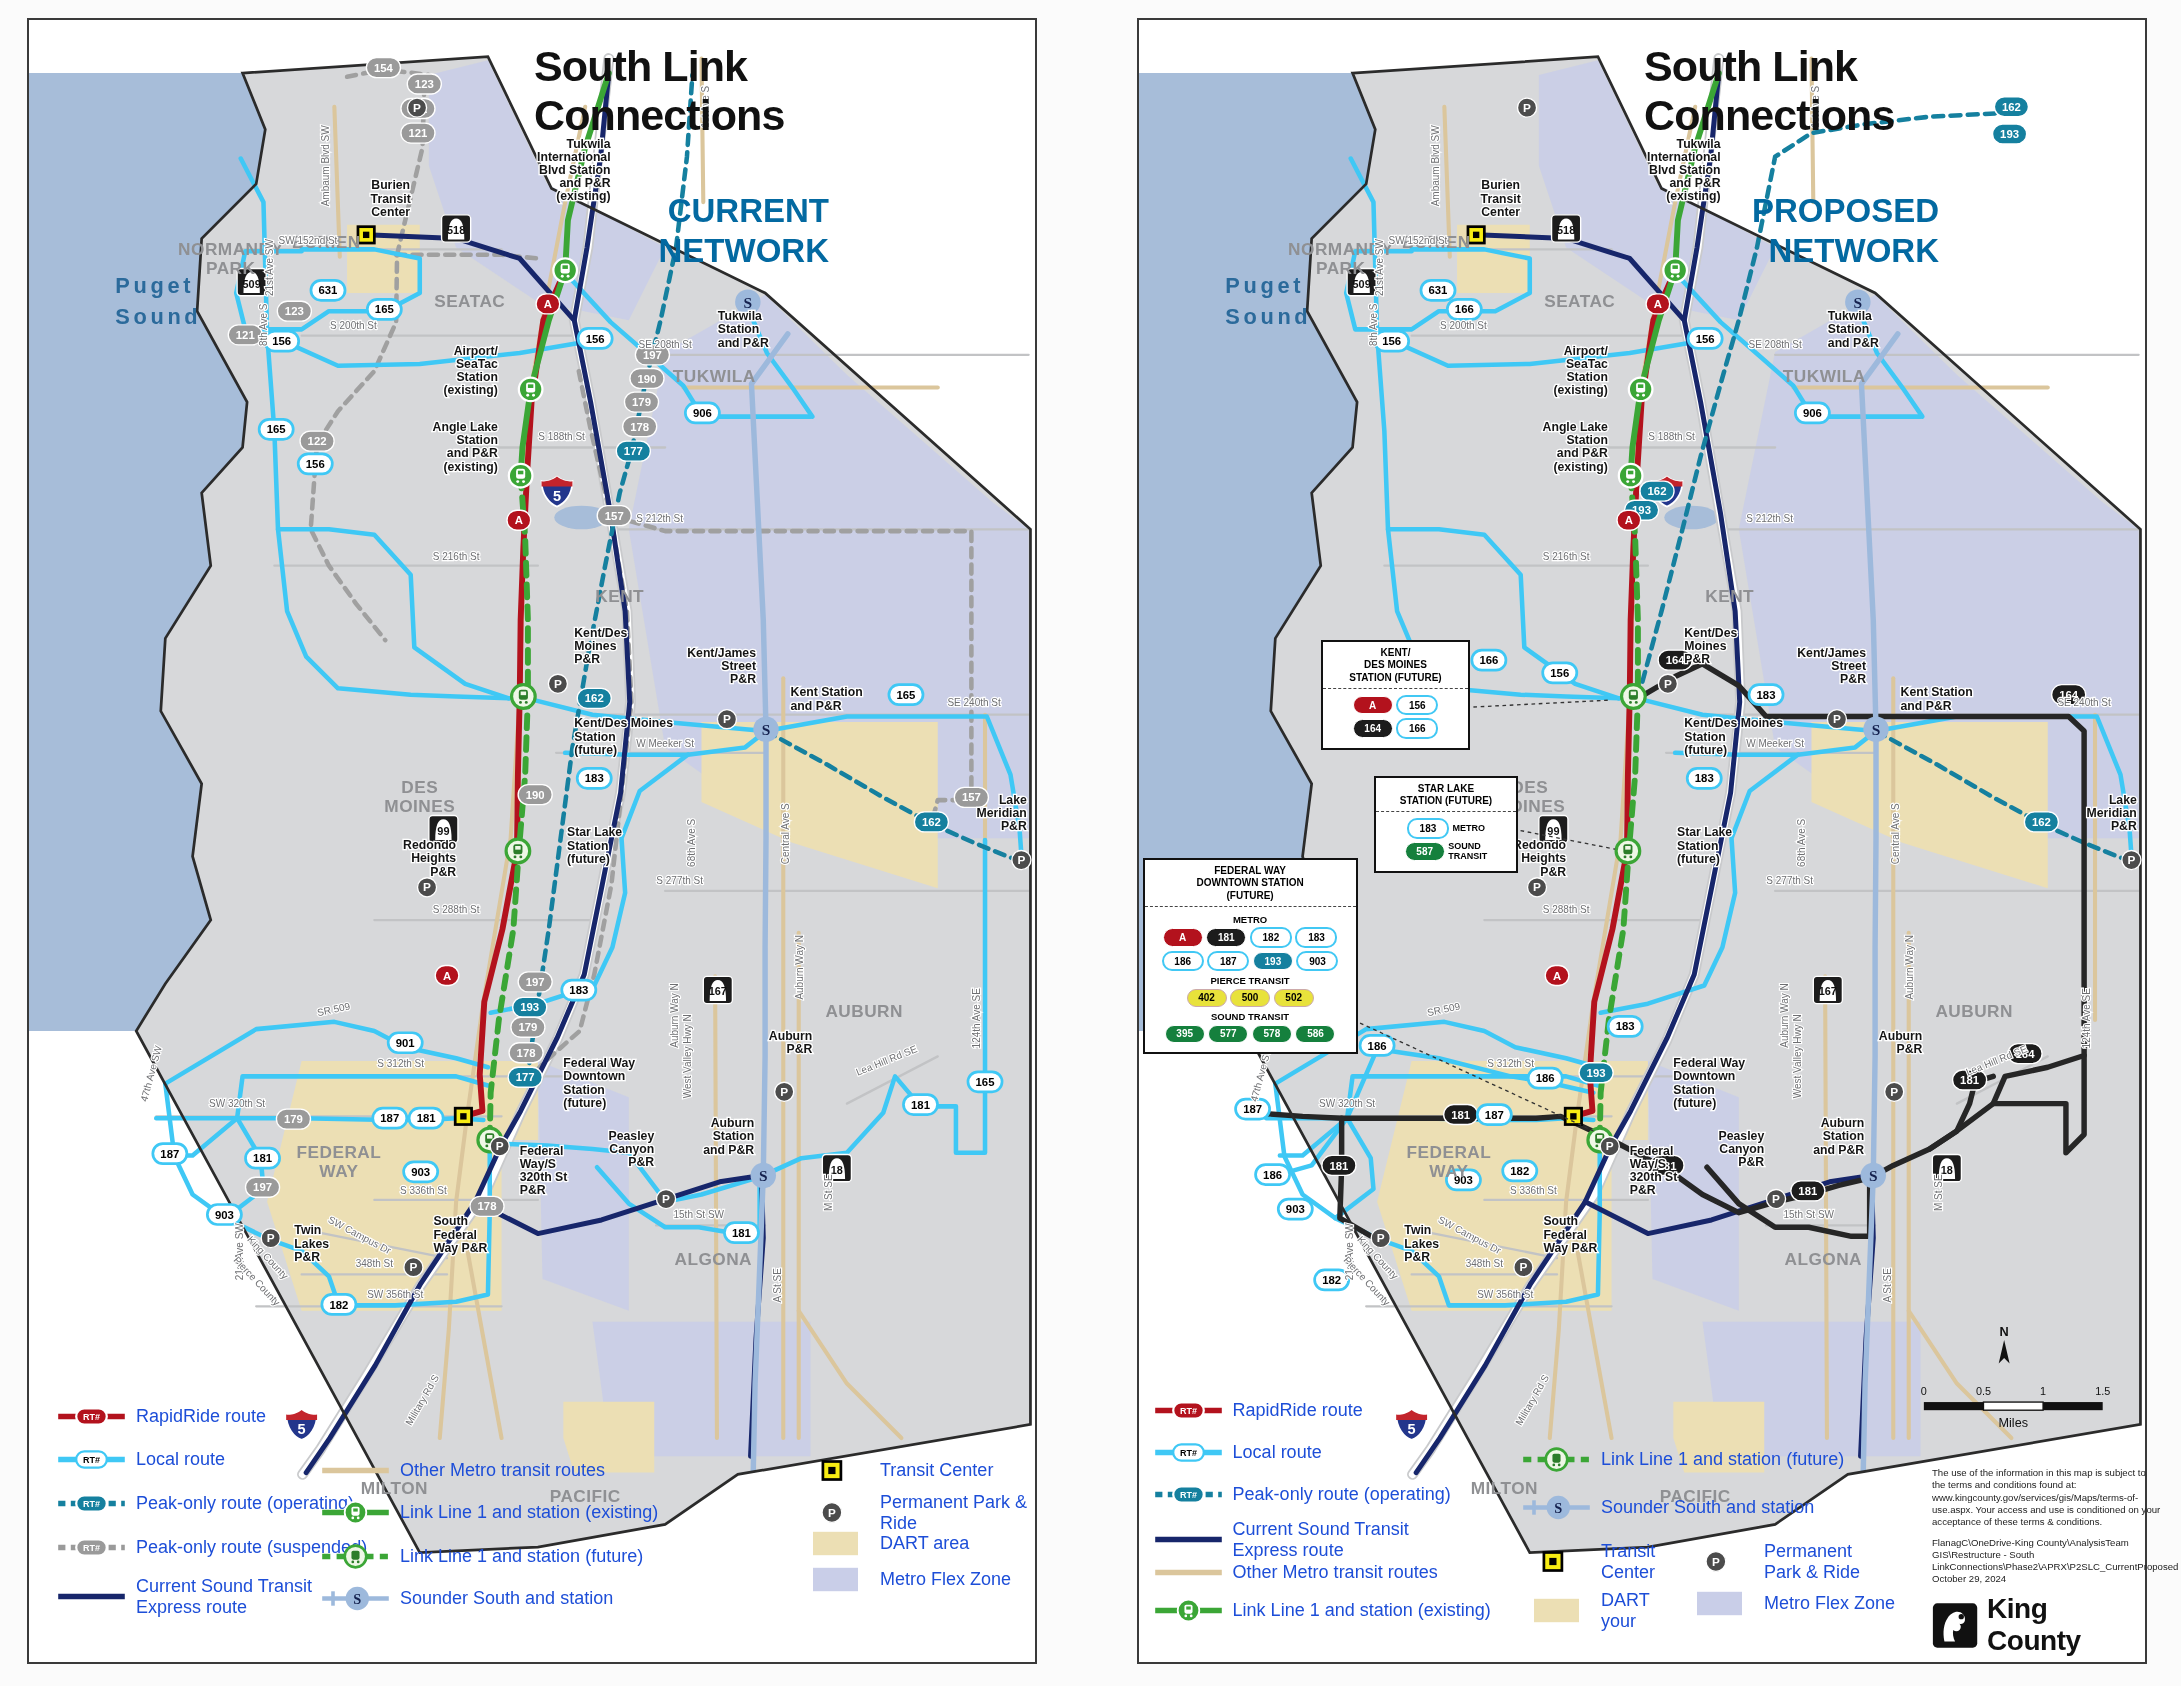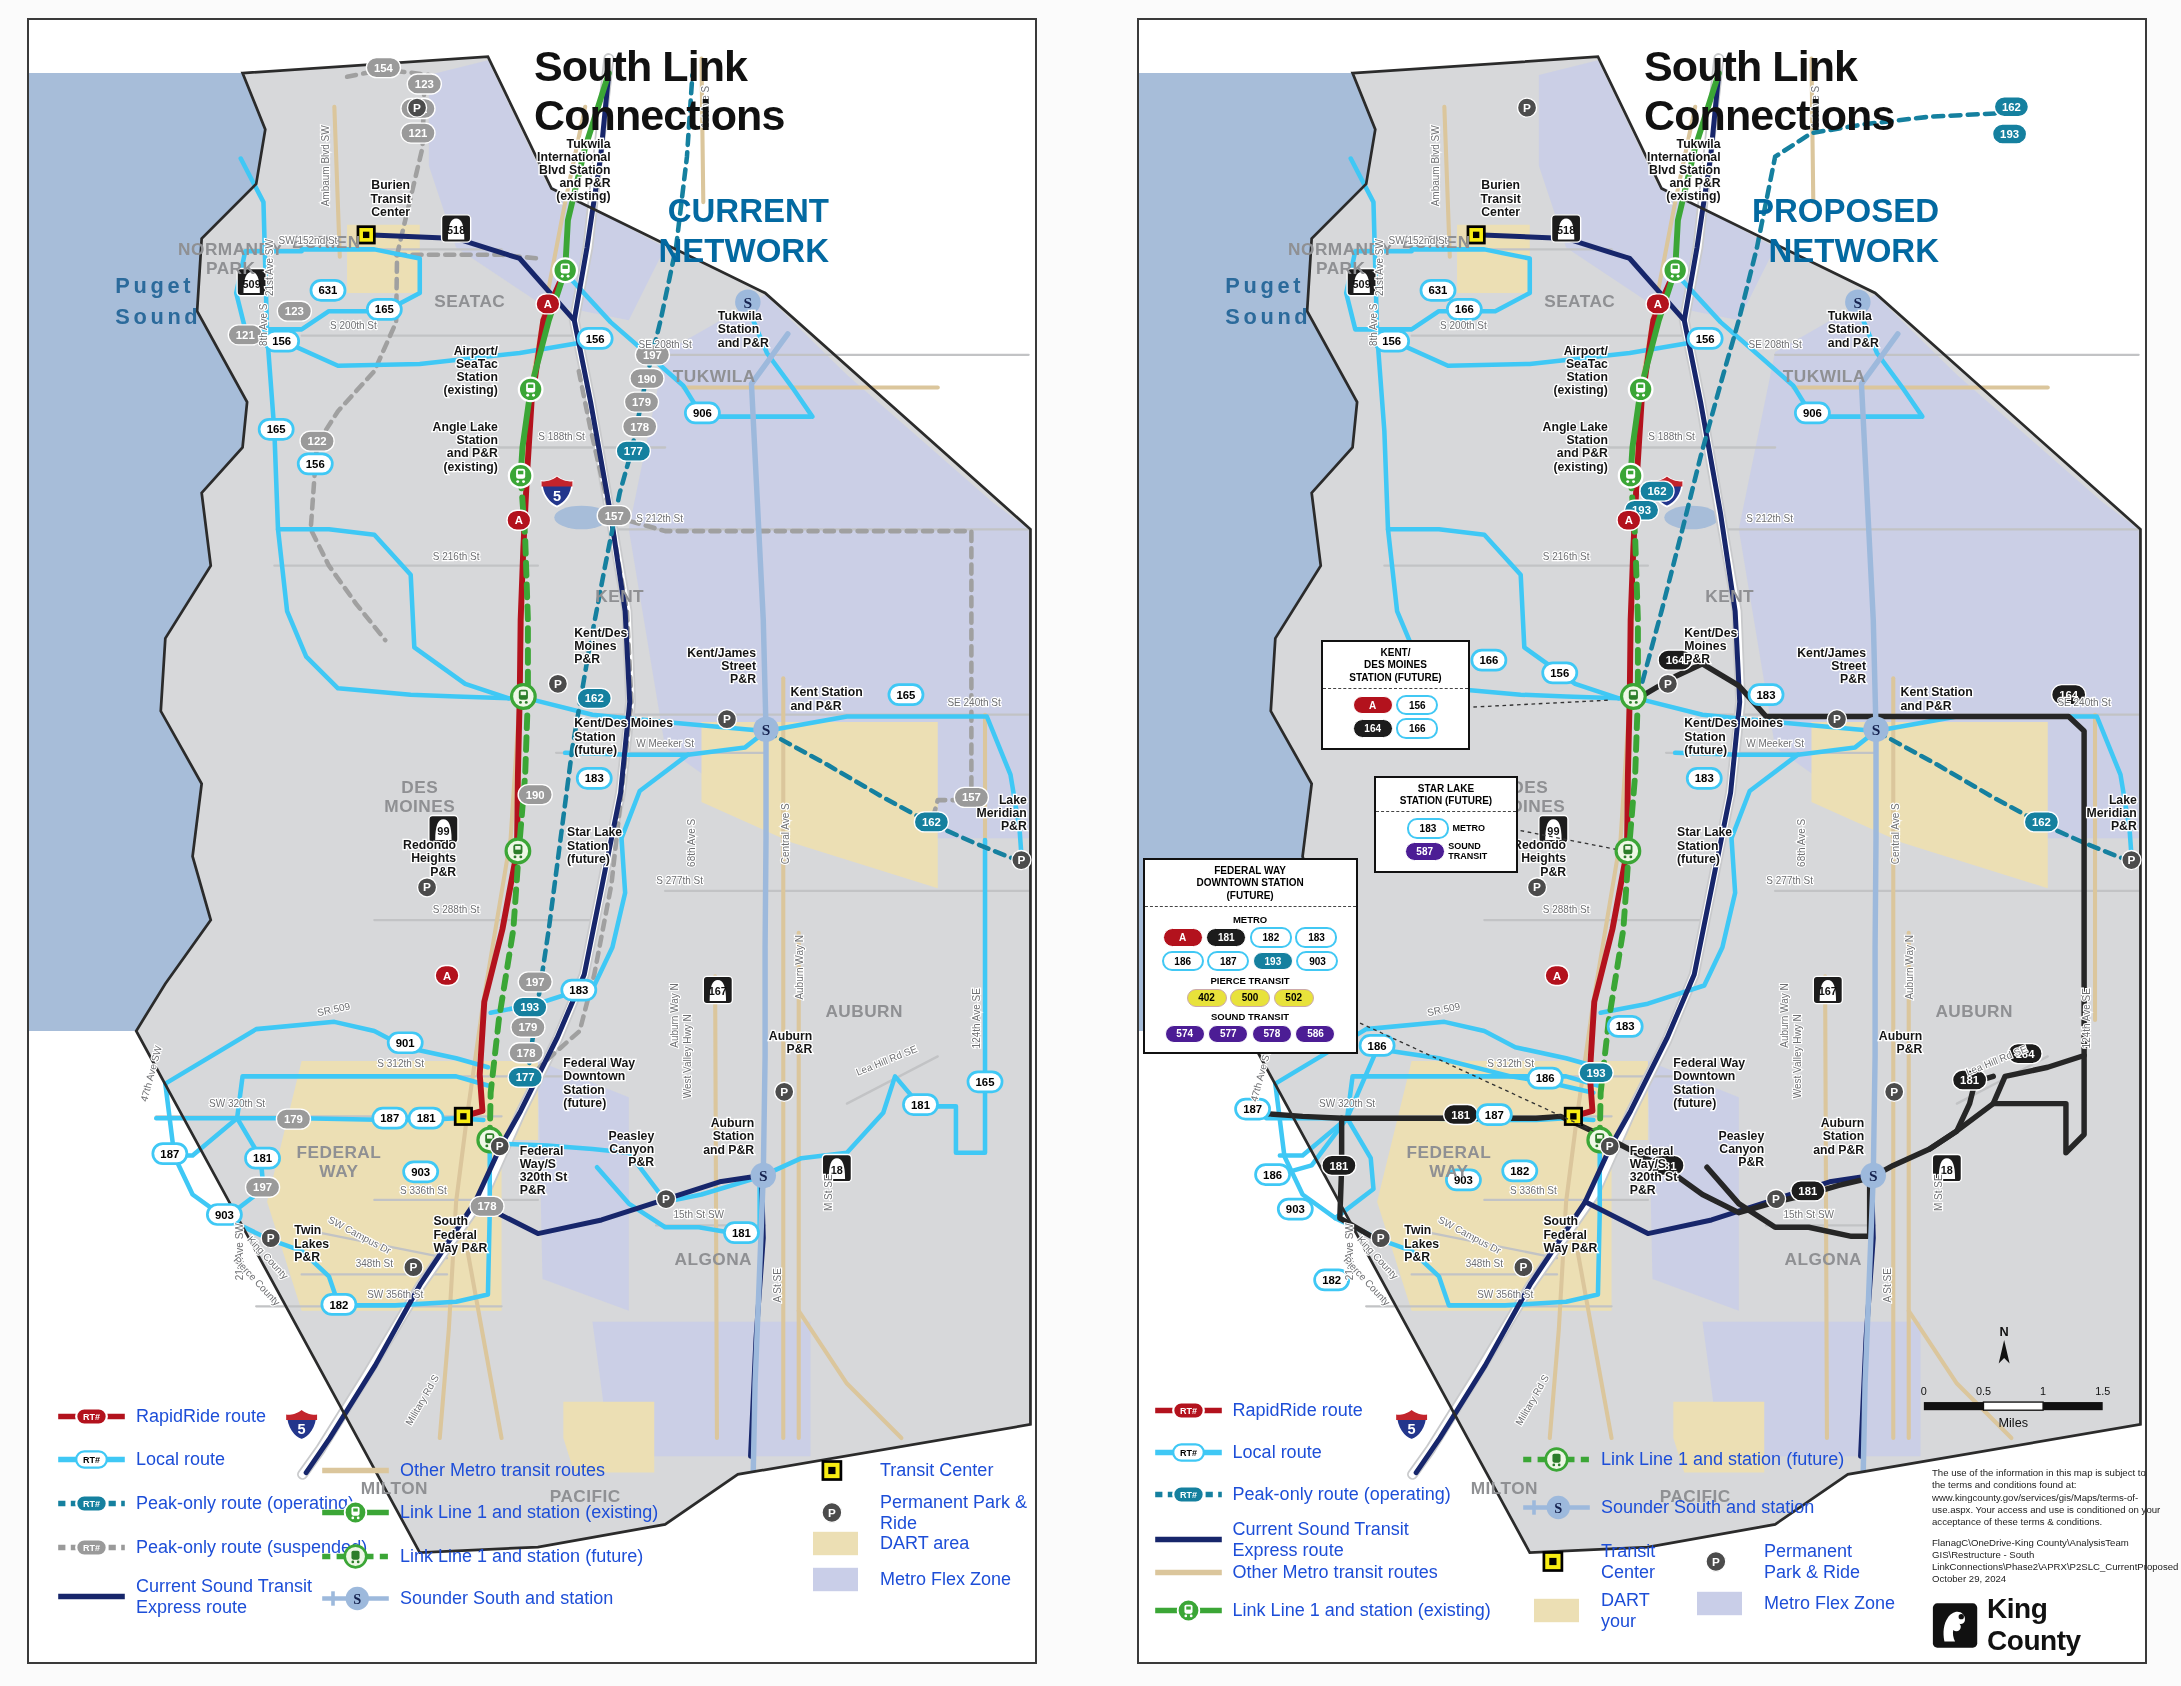--- a/index.html
+++ b/index.html
@@ -15,21 +15,21 @@
   .callout{position:absolute;background:#fff;border:2.3px solid #111;z-index:5;}
   .callout .co-title{font-size:10px;font-weight:bold;text-align:center;padding:4.5px 3.6px 3.6px;border-bottom:1.8px dashed #444;line-height:1.25;}
   .callout .co-body{padding:3.6px 3.6px 6.4px;text-align:center;}
   .co-head{font-size:9.5px;font-weight:bold;margin:3.6px 0 1.8px;}
   .co-row{display:flex;justify-content:center;gap:3.6px;margin:2.7px 0;align-items:center;}
   .pill{display:inline-block;min-width:27px;padding:1.8px 5.5px;border-radius:10px;font-size:10px;font-weight:bold;text-align:center;line-height:1.3;}
   .pill.local{background:#fff;border:2.3px solid #41c8f4;color:#000;}
   .pill.peak{background:#15809f;border:0.9px solid #fff;color:#fff;}
   .pill.rapid{background:#b3121d;border:0.9px solid #fff;color:#fff;}
   .pill.new{background:#1c1c1c;border:0.9px solid #fff;color:#fff;}
-  .pill.st{background:#4c1d95;border:0.9px solid #fff;color:#fff;}
+  .pill.st{background:#15803d;border:0.9px solid #fff;color:#fff;}
   .pill.pierce{background:#e8e23b;border:0.9px solid #caa;color:#000;}
   .co-lbl{font-size:9px;font-weight:bold;text-align:left;line-height:1.1;white-space:pre-line;}
   .attr{position:absolute;left:793px;top:1447px;width:229px;font-size:9.6px;color:#222;line-height:1.28;z-index:6;}
   .attr .blk{margin-bottom:8.2px;}
   .logo{position:absolute;left:793px;top:1573px;display:flex;align-items:center;gap:9px;z-index:6;}
   .logo-text{font-size:28px;font-weight:bold;color:#111;letter-spacing:-0.5px;}
   .scalebar{position:absolute;left:777px;top:1364px;width:209px;z-index:6;font-size:11px;color:#111;}
 </style>
 </head>
 <body>
@@ -1210,21 +1210,21 @@
               <span class="pill local">903</span>
             </div>
             <div class="co-head">PIERCE TRANSIT</div>
             <div class="co-row">
               <span class="pill pierce">402</span>
               <span class="pill pierce">500</span>
               <span class="pill pierce">502</span>
             </div>
             <div class="co-head">SOUND TRANSIT</div>
             <div class="co-row">
-              <span class="pill st">574</span>
+              <span class="pill st">395</span>
               <span class="pill st">577</span>
               <span class="pill st">578</span>
               <span class="pill st">586</span>
             </div>
           </div>
         </div>
       </div>
   <div class="scalebar"><svg width="209" height="56" viewBox="0 0 230 62" style="font-size:12px">
   <text x="8" y="12" text-anchor="middle" font-size="12" fill="#111" font-family="Liberation Sans,sans-serif">0</text>
           <text x="74" y="12" text-anchor="middle" font-size="12" fill="#111" font-family="Liberation Sans,sans-serif">0.5</text>

